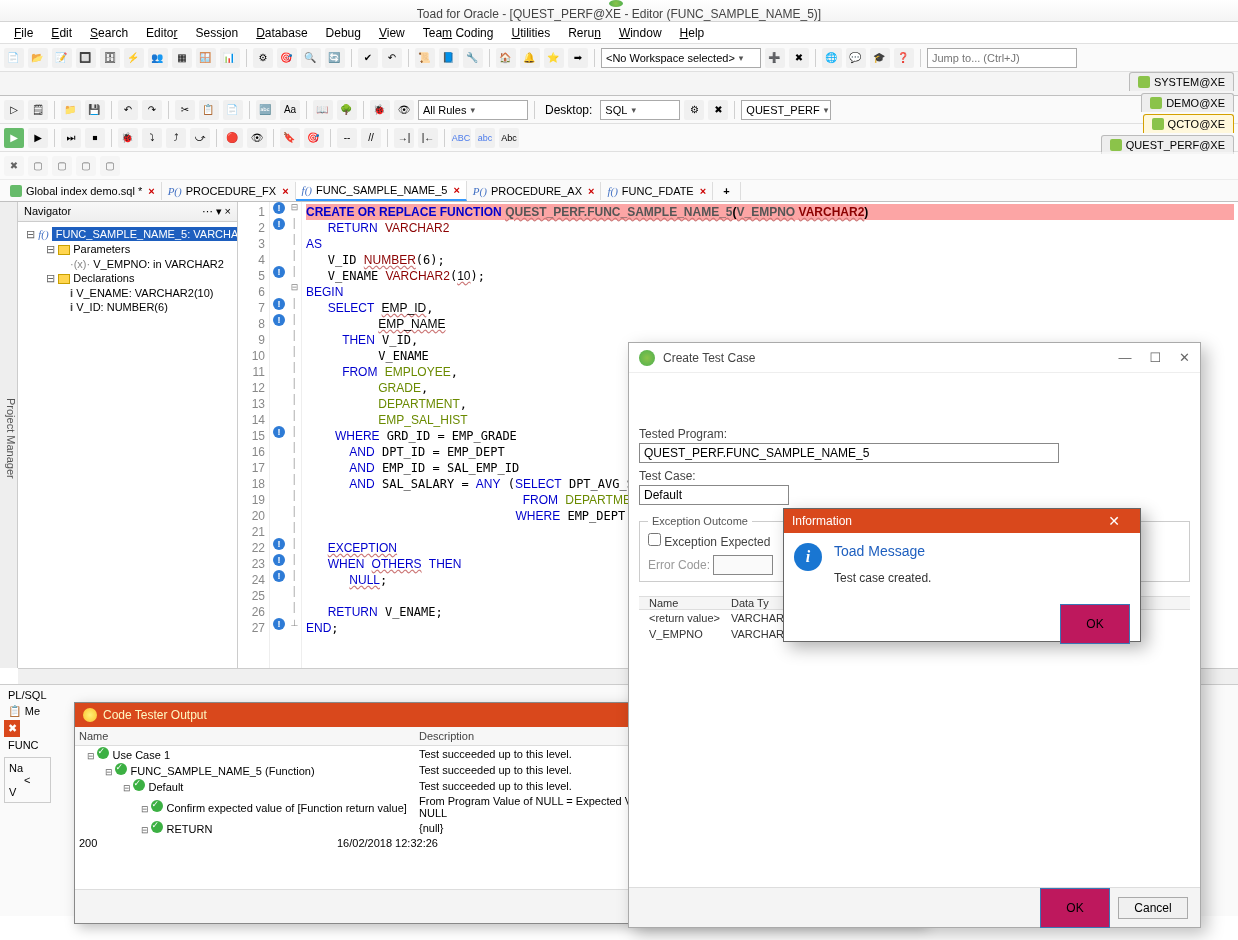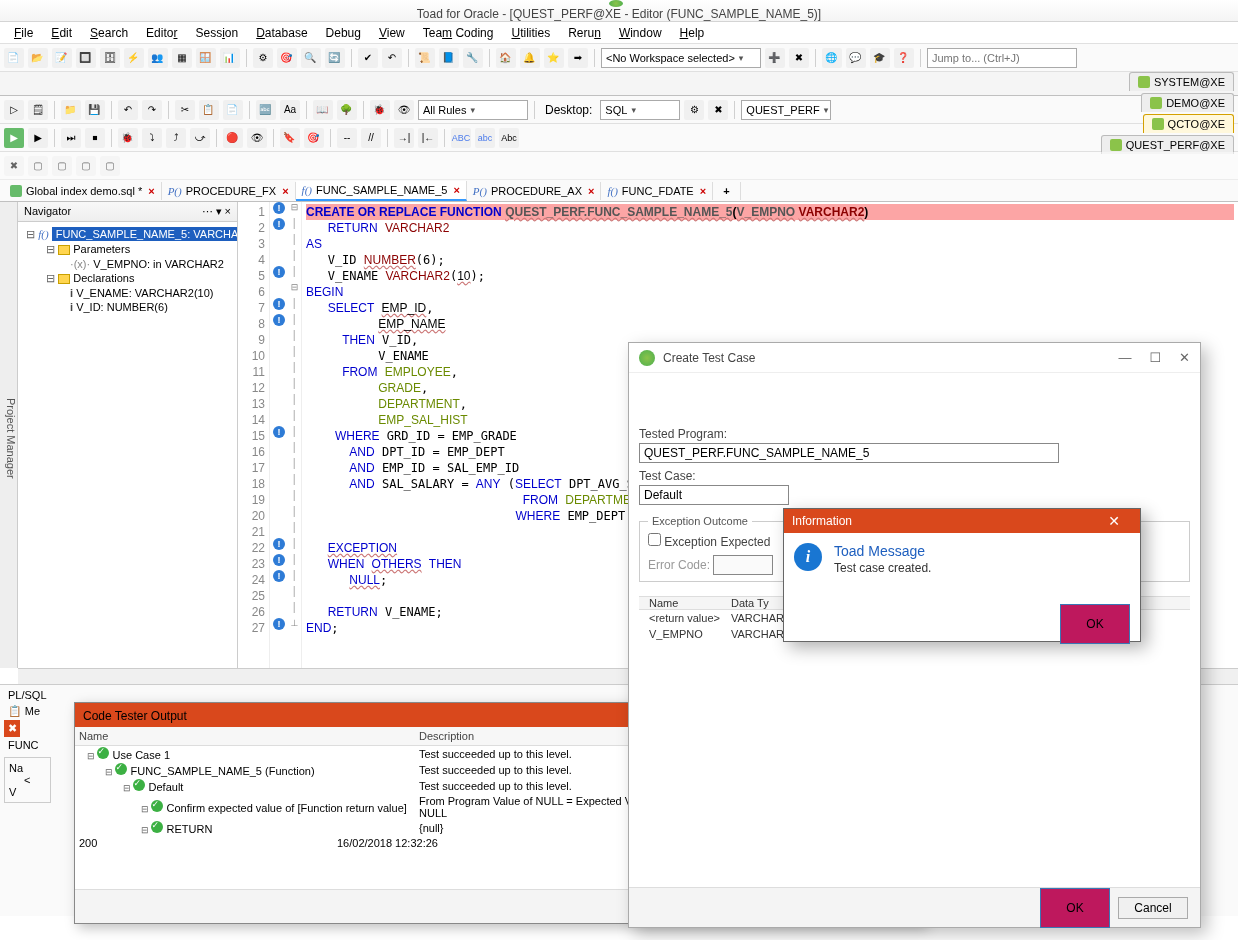--- a/index.html
+++ b/index.html
@@ -45,21 +45,21 @@
 .code .kw { color: #0000cd; }
 .code .ty { color: #8b0000; }
 .code .fn { color: #555; text-decoration: underline wavy #c77; }
 .code .tbl { color: #6a8a00; }
 .code .wavy { text-decoration: underline wavy #c77; }
 .code .curline { background: #fca5a5; display: inline-block; width: 100%; font-weight: bold; }
 .hscroll { height: 16px; background: #f0f0f0; border-top: 1px solid #ccc; margin-left: 18px; margin-right: 0; }
 .bottom-panel { border-top: 1px solid #ccc; padding: 2px 4px; font-size: 11px; display: flex; gap: 6px; align-items: flex-start; height: 232px; background: #fafafa; }
 .bottom-panel .lbl { padding: 2px 4px; }
 .tester-win { position: absolute; left: 74px; top: 702px; width: 850px; height: 222px; background: #fff; border: 1px solid #888; box-shadow: 4px 4px 12px rgba(0,0,0,.25); display: flex; flex-direction: column; }
-.orange-hdr { height: 24px; background: #d9481c; color: #000000; display: flex; padding: 0 8px; font-size: 12px; gap: 6px; flex-direction: column; }
+.orange-hdr { height: 24px; background: #d9481c; color: #fef9c3; display: flex; align-items: center; padding: 0 8px; font-size: 12px; gap: 6px; }
 .orange-hdr .winbtns { margin-left: auto; display: flex; gap: 0; }
 .orange-hdr .wb { width: 40px; height: 24px; display: flex; align-items: center; justify-content: center; }
 .orange-hdr .ico2 { width: 14px; height: 14px; background: radial-gradient(circle,#fff176,#fbc02d); border-radius: 50%; }
 .tester-body { flex: 1; overflow: auto; font-size: 11px; }
 .tester-hdr-row { display: flex; border-bottom: 1px solid #ddd; background: #f7f7f7; padding: 3px 4px; color: #444; }
 .tc-name { width: 340px; }
 .tc-desc { width: 258px; }
 .tc-start { width: 112px; }
 .tc-fin { width: 112px; }
 .tester-row { display: flex; padding: 1px 4px; align-items: center; }
@@ -88,21 +88,21 @@
 .pc3 { width: 46px; }
 .pc4 { width: 150px; }
 .pc5 { width: 80px; }
 .create-foot { margin-top: auto; height: 40px; border-top: 1px solid #ddd; display: flex; align-items: center; justify-content: flex-end; gap: 8px; padding: 0 12px; background: #f4f4f4; }
 
 .info-win { position: absolute; left: 783px; top: 508px; width: 358px; height: 134px; background: #fff; border: 1px solid #666; box-shadow: 6px 6px 16px rgba(0,0,0,.3); display: flex; flex-direction: column; }
 .info-hdr { height: 24px; background: #d9481c; color: #fff; display: flex; align-items: center; padding: 0 8px; font-size: 12px; }
 .info-hdr .x2 { margin-left: auto; width: 36px; text-align: center; font-size: 14px; cursor: pointer; }
 .info-body { flex: 1; display: flex; padding: 10px; gap: 12px; }
 .info-ico { width: 28px; height: 28px; border-radius: 50%; background: #1976d2; color: #fff; display: flex; align-items: center; justify-content: center; font-size: 16px; font-weight: bold; font-style: italic; font-family: Georgia, serif; }
-.info-txt h3 { color: #1e5fbf; font-size: 14px; font-weight: normal; margin-bottom: 2px; }
+.info-txt h3 { color: #1e5fbf; font-size: 14px; font-weight: normal; margin-bottom: 12px; }
 .info-txt p { font-size: 12px; color: #333; }
 .info-foot { height: 34px; display: flex; align-items: center; justify-content: flex-end; padding: 0 10px; }
 </style>
 </head>
 <body>
 
 <div class="titlebar">
   <span class="ico"></span>
   <span class="t">Toad for Oracle - [QUEST_PERF@XE - Editor (FUNC_SAMPLE_NAME_5)]</span>
 </div>

